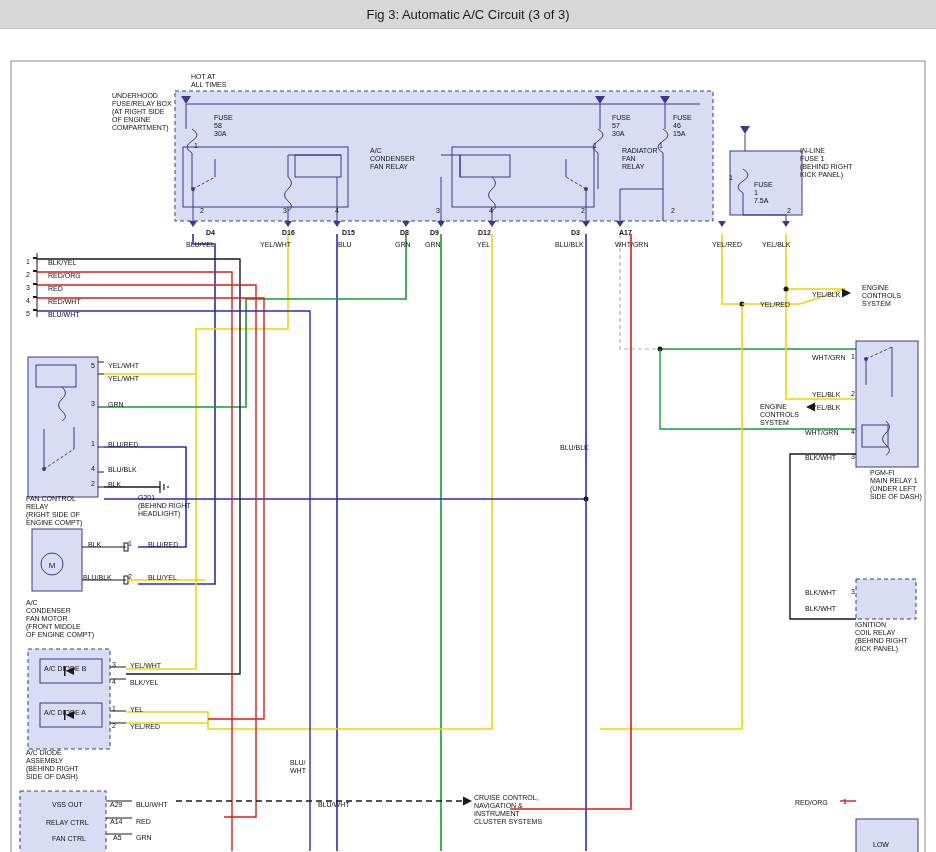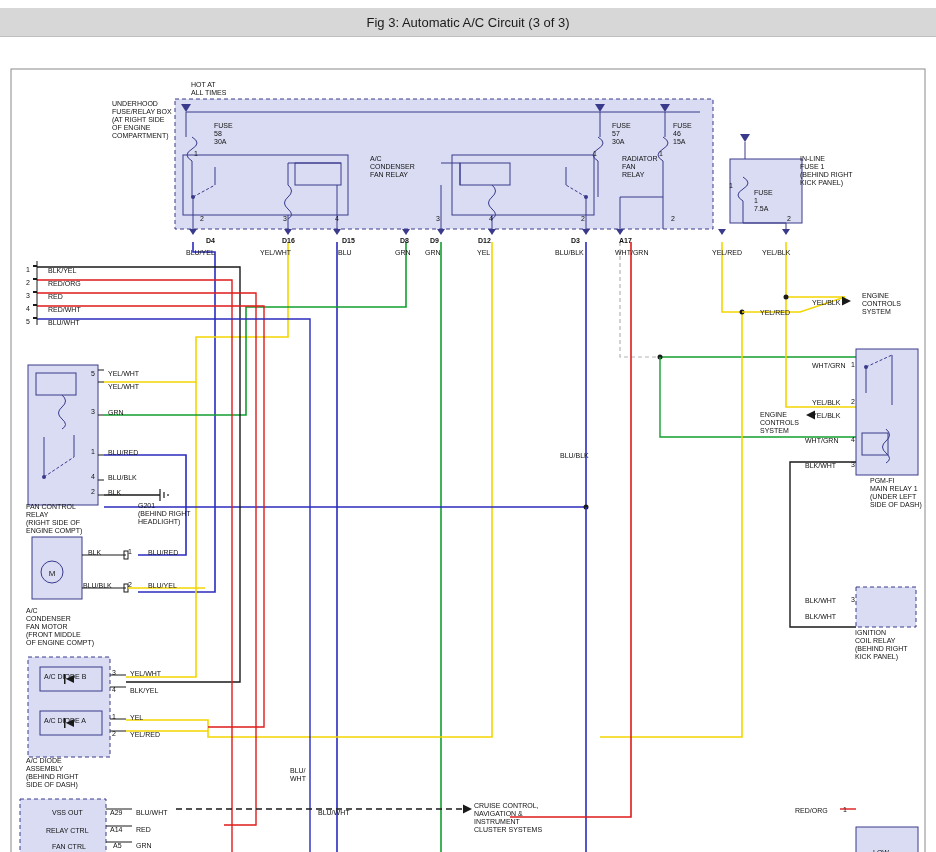--- a/index.html
+++ b/index.html
@@ -1,19 +1,19 @@
 <!DOCTYPE html>
 <html><head>
 <meta charset="utf-8">
 <style>
   html,body{margin:0;padding:0;background:#ffffff;}
   body{width:936px;height:852px;font-family:"Liberation Sans",sans-serif;overflow:hidden;}
   #title-bar{
     width:936px;height:28px;background:#d7d7d7;border-bottom:1px solid #bfbfbf;
-    display:flex;align-items:center;justify-content:center;margin-top:8px;
+    display:flex;align-items:center;justify-content:center;
   }
   #title-bar .t{font-size:13px;color:#1b1b1b;}
   #canvas-wrap{position:relative;width:936px;height:824px;background:#ffffff;}
   #diagram{position:absolute;left:0;top:0;}
   .lbl{position:absolute;font-size:7px;color:#111;line-height:8px;white-space:pre;}
   .lbl.b{font-weight:bold;}
 </style>
 </head>
 <body>
 

